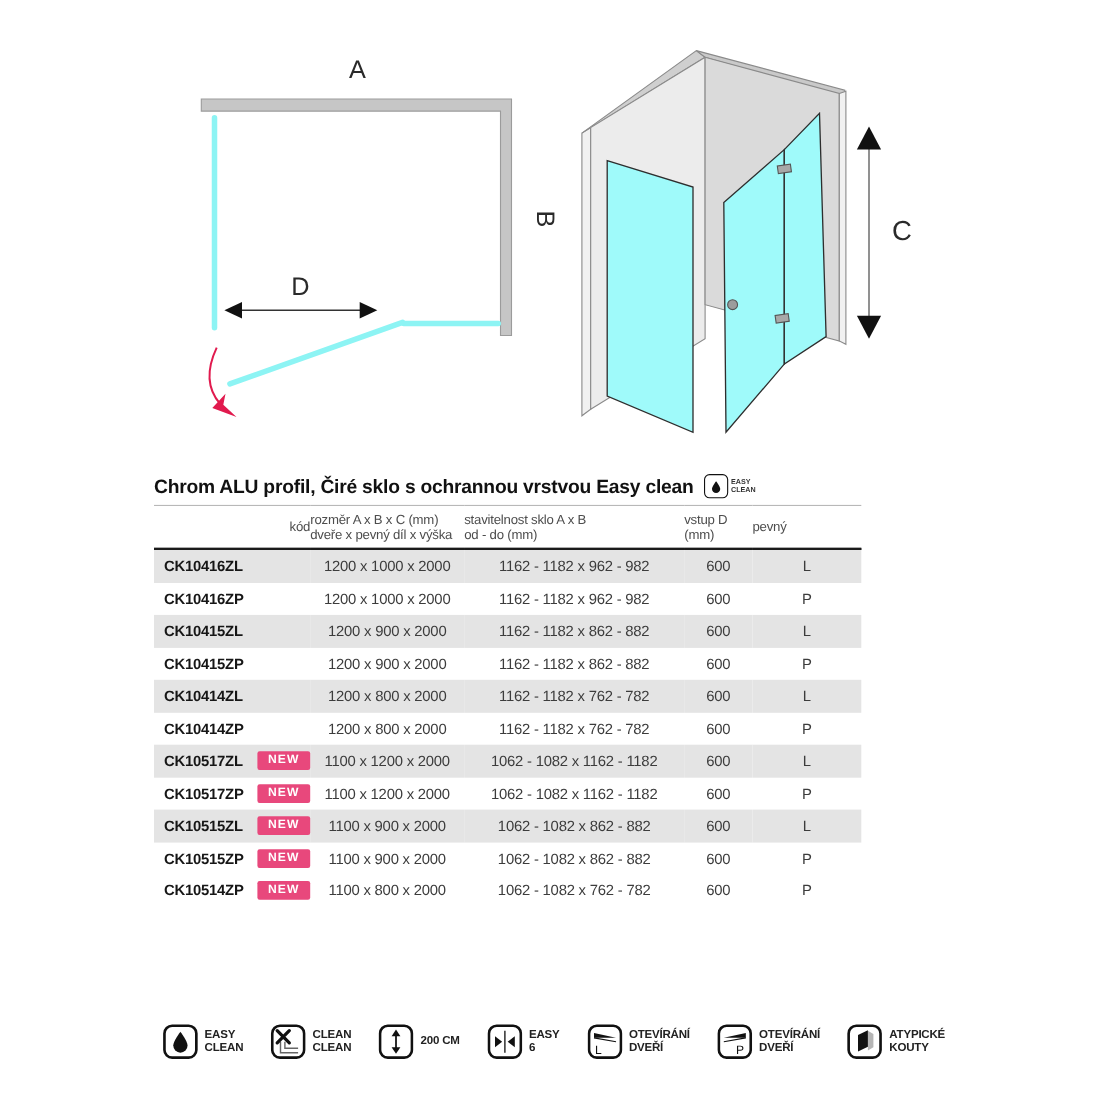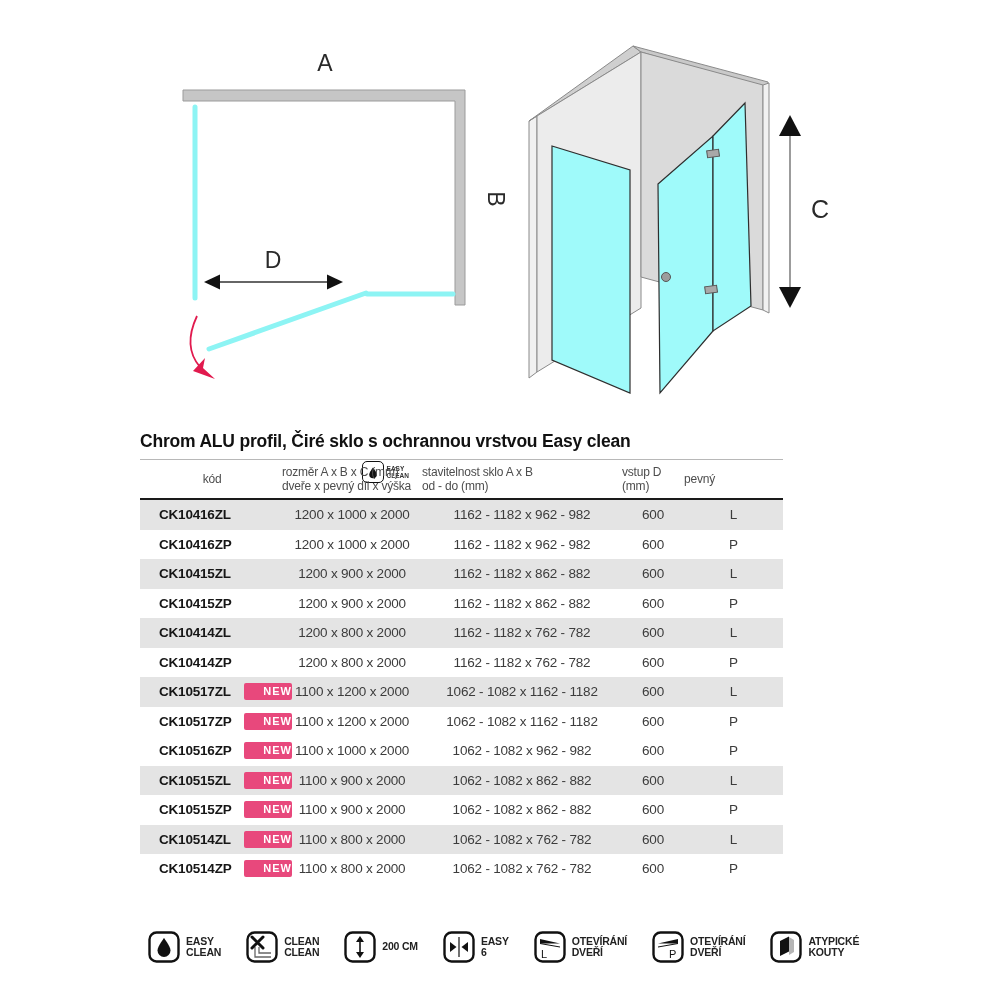--- a/index.html
+++ b/index.html
@@ -5,52 +5,52 @@
   html,body{margin:0;padding:0;}
   body{
     width:1000px;height:1000px;position:relative;background:#ffffff;
     font-family:"Liberation Sans","DejaVu Sans",sans-serif;color:#222;
     overflow:hidden;
   }
   
   #diagram-svg{position:absolute;left:0;top:0;}
 
   
-  #title-row{position:absolute;left:140px;top:431px;display:flex;align-items:center;gap:9px;flex-direction:column;}
+  #title-row{position:absolute;left:140px;top:431px;display:flex;align-items:center;gap:9px;}
   #page-title{font-size:17.5px;font-weight:bold;color:#111;letter-spacing:-0.2px;}
   .ec-badge{display:flex;align-items:center;gap:3px;}
   .ec-badge .box{width:20px;height:20px;border:1.6px solid #111;border-radius:5px;
     display:flex;align-items:center;justify-content:center;}
   .ec-badge .txt{font-size:6.5px;line-height:7px;color:#333;font-weight:bold;letter-spacing:0;}
 
   
   #spec-table{position:absolute;left:140px;top:459px;width:643px;border-collapse:collapse;table-layout:fixed;}
   #spec-table col.w-code{width:142px;}
   #spec-table col.w-dims{width:140px;}
   #spec-table col.w-adj{width:200px;}
   #spec-table col.w-entry{width:62px;}
   #spec-table col.w-door{width:99px;}
   #spec-table thead th{
     border-top:1px solid #b8b8b8;border-bottom:2px solid #1a1a1a;
     font-weight:normal;font-size:12px;color:#4d4d4d;line-height:13.5px;
     padding:6px 0 5px 0;text-align:left;vertical-align:middle;letter-spacing:-0.2px;
   }
-  #spec-table thead th.h-code{text-align:center;padding-left:2px;}
+  #spec-table thead th.h-code{text-align:right;padding-left:2px;}
   #spec-table thead th span{display:block;}
   #spec-table tbody td{
     height:29.5px;padding:0;font-size:13.5px;color:#3c3c3c;text-align:center;
     vertical-align:middle;letter-spacing:-0.2px;white-space:nowrap;
   }
   #spec-table tbody tr.alt{background:#e4e4e4;}
   #spec-table td.c-code{text-align:left;}
-  .code-wrap{display:flex;align-items:center;padding-left:19px;}
+  .code-wrap{display:flex;align-items:center;padding-left:9px;}
   .code-text{font-weight:bold;color:#161616;font-size:13.5px;width:85px;flex:none;}
   .new-badge{
     flex:none;background:#e8487c;color:#fff;font-weight:bold;font-size:11px;
-    width:48px;height:17px;line-height:17px;text-align:right;border-radius:2px;letter-spacing:1px;
+    width:48px;height:17px;line-height:17px;text-align:center;border-radius:2px;letter-spacing:1px;
   }
 
   
   #legend{position:absolute;left:148px;top:931px;display:flex;align-items:flex-start;gap:25px;}
   .legend-item{display:flex;align-items:center;gap:6px;}
   .legend-icon{width:32px;height:32px;flex:none;}
   .legend-label{font-size:10.5px;line-height:11.5px;color:#222;font-weight:bold;letter-spacing:-0.2px;}
   .legend-label span{display:block;}
 </style>
 </head>
@@ -232,32 +232,20 @@
           <span class="code-wrap">
             <span class="code-text">CK10517ZP</span>
             <span class="new-badge">NEW</span>
           </span>
         </td>
         <td>1100 x 1200 x 2000</td>
         <td>1062 - 1082 x 1162 - 1182</td>
         <td>600</td>
         <td>P</td>
       </tr>
-      <tr>
-        <td class="c-code">
-          <span class="code-wrap">
-            <span class="code-text">CK10516ZP</span>
-            <span class="new-badge">NEW</span>
-          </span>
-        </td>
-        <td>1100 x 1000 x 2000</td>
-        <td>1062 - 1082 x 962 - 982</td>
-        <td>600</td>
-        <td>P</td>
-      </tr>
       <tr class="alt">
         <td class="c-code">
           <span class="code-wrap">
             <span class="code-text">CK10515ZL</span>
             <span class="new-badge">NEW</span>
           </span>
         </td>
         <td>1100 x 900 x 2000</td>
         <td>1062 - 1082 x 862 - 882</td>
         <td>600</td>
@@ -267,32 +255,20 @@
         <td class="c-code">
           <span class="code-wrap">
             <span class="code-text">CK10515ZP</span>
             <span class="new-badge">NEW</span>
           </span>
         </td>
         <td>1100 x 900 x 2000</td>
         <td>1062 - 1082 x 862 - 882</td>
         <td>600</td>
         <td>P</td>
-      </tr>
-      <tr class="alt">
-        <td class="c-code">
-          <span class="code-wrap">
-            <span class="code-text">CK10514ZL</span>
-            <span class="new-badge">NEW</span>
-          </span>
-        </td>
-        <td>1100 x 800 x 2000</td>
-        <td>1062 - 1082 x 762 - 782</td>
-        <td>600</td>
-        <td>L</td>
       </tr>
       <tr>
         <td class="c-code">
           <span class="code-wrap">
             <span class="code-text">CK10514ZP</span>
             <span class="new-badge">NEW</span>
           </span>
         </td>
         <td>1100 x 800 x 2000</td>
         <td>1062 - 1082 x 762 - 782</td>

